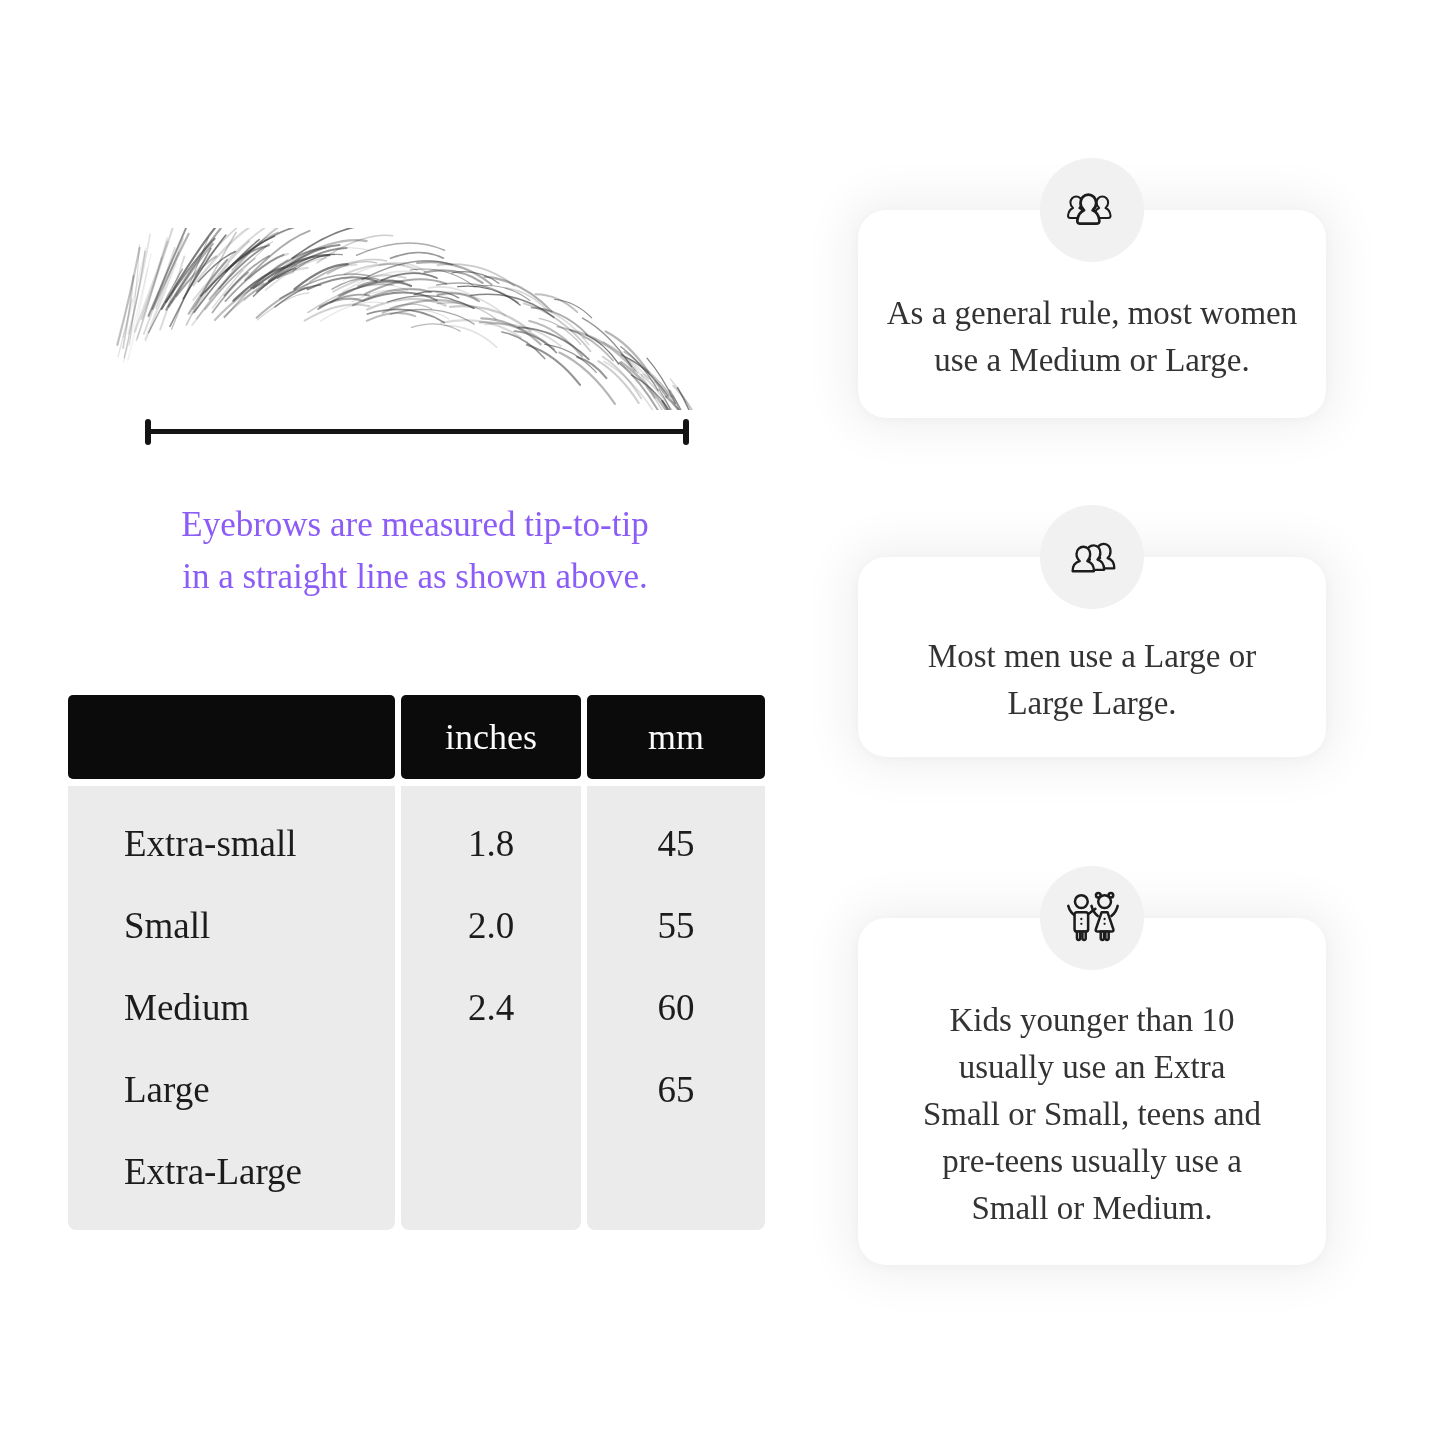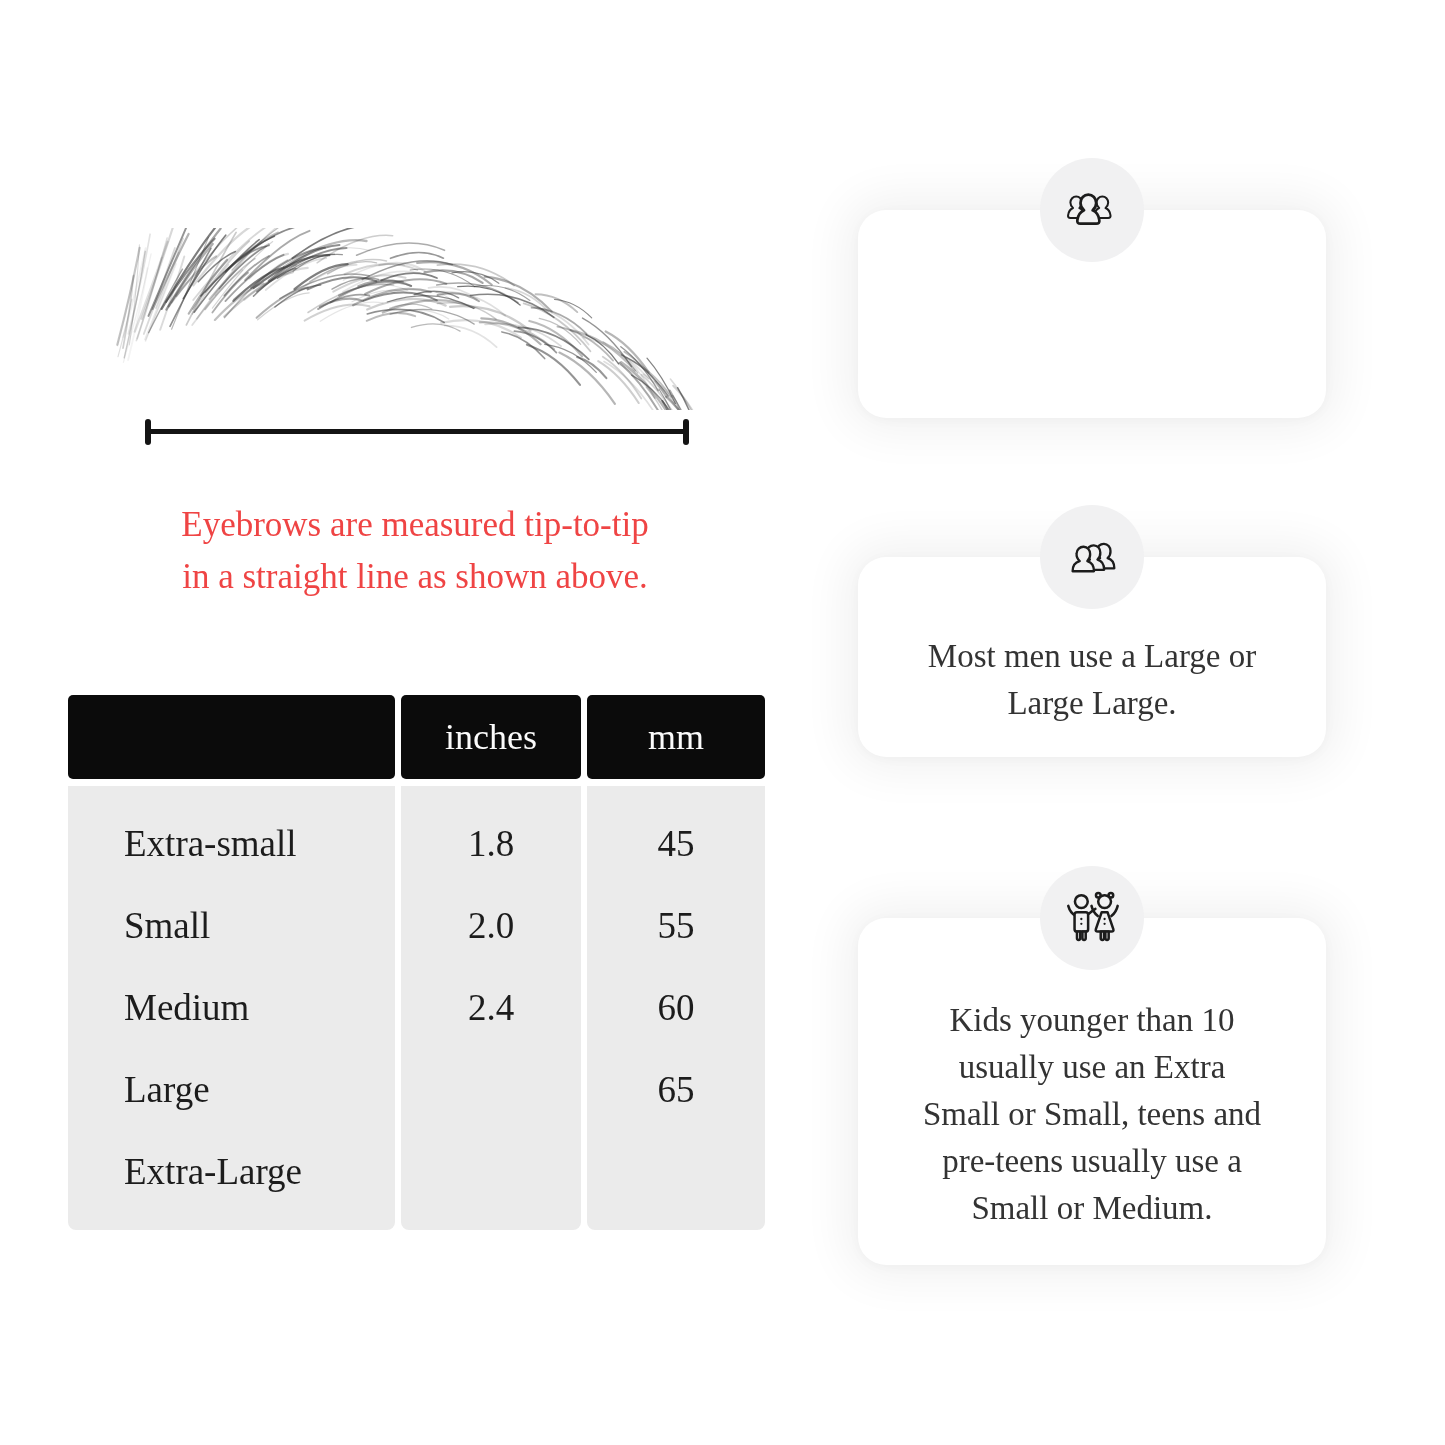--- a/index.html
+++ b/index.html
@@ -13,21 +13,21 @@
 
   
   .brow-svg{position:absolute;left:100px;top:228px;width:600px;height:182px;}
   .ruler{position:absolute;left:145px;top:419px;width:544px;height:26px;}
   .ruler .bar{position:absolute;left:0;top:10px;width:100%;height:5px;background:#141414;border-radius:2px;}
   .ruler .cap{position:absolute;top:0;width:6px;height:26px;background:#141414;border-radius:3px;}
   .ruler .cap.left{left:0;}
   .ruler .cap.right{right:0;}
   .caption{
     position:absolute;left:108px;top:499px;width:614px;margin:0;
-    font-size:35px;line-height:52px;color:#ef4444;text-align:center;white-space:pre-line;
+    font-size:35px;line-height:52px;color:#8b5cf6;text-align:center;white-space:pre-line;
   }
 
   
   .thead,.tbody{
     position:absolute;left:68px;
     display:grid;grid-template-columns:327px 180px 178px;column-gap:6px;
   }
   .thead{top:695px;}
   .tbody{top:786px;}
   .th{
@@ -304,20 +304,22 @@
           <path d="M-11,14 q-3.5,0 -3,-3.4 q0.9,-7 6.4,-9.4 q-3.4,-2.8 -3.4,-7 a7.5,8 0 1 1 15,0 q0,4.2 -3.4,7 q5.5,2.4 6.4,9.4 q0.5,3.4 -3,3.4 z"></path>
         </g>
         <g transform="translate(45.5,29) scale(0.8)">
           <path d="M-11,14 q-3.5,0 -3,-3.4 q0.9,-7 6.4,-9.4 q-3.4,-2.8 -3.4,-7 a7.5,8 0 1 1 15,0 q0,4.2 -3.4,7 q5.5,2.4 6.4,9.4 q0.5,3.4 -3,3.4 z"></path>
         </g>
         <g transform="translate(32,31) scale(1.08)">
           <path d="M-11,14 q-3.5,0 -3,-3.4 q0.9,-7 6.4,-9.4 q-3.4,-2.8 -3.4,-7 a7.5,8 0 1 1 15,0 q0,4.2 -3.4,7 q5.5,2.4 6.4,9.4 q0.5,3.4 -3,3.4 z"></path>
         </g>
       </svg>
     </div>
+    <p>As a general rule, most women
+use a Medium or Large.</p>
   </article>
 
   <article class="card card-2">
     <div class="badge">
       <svg class="icon" width="62" height="62" viewBox="0 0 64 64">
         <g transform="translate(44,29) scale(0.92)">
           <path d="M-12,16 q0,-9.5 8,-11.5 q-4,-3.5 -3.5,-8.5 a7.6,7.8 0 1 1 15.2,0.6 q0.3,4.6 -3.2,7.9 q7.5,2 7.5,11.5 z"></path>
         </g>
         <g transform="translate(33.5,30.5) scale(0.92)">
           <path d="M-12,16 q0,-9.5 8,-11.5 q-4,-3.5 -3.5,-8.5 a7.6,7.8 0 1 1 15.2,0.6 q0.3,4.6 -3.2,7.9 q7.5,2 7.5,11.5 z"></path>

